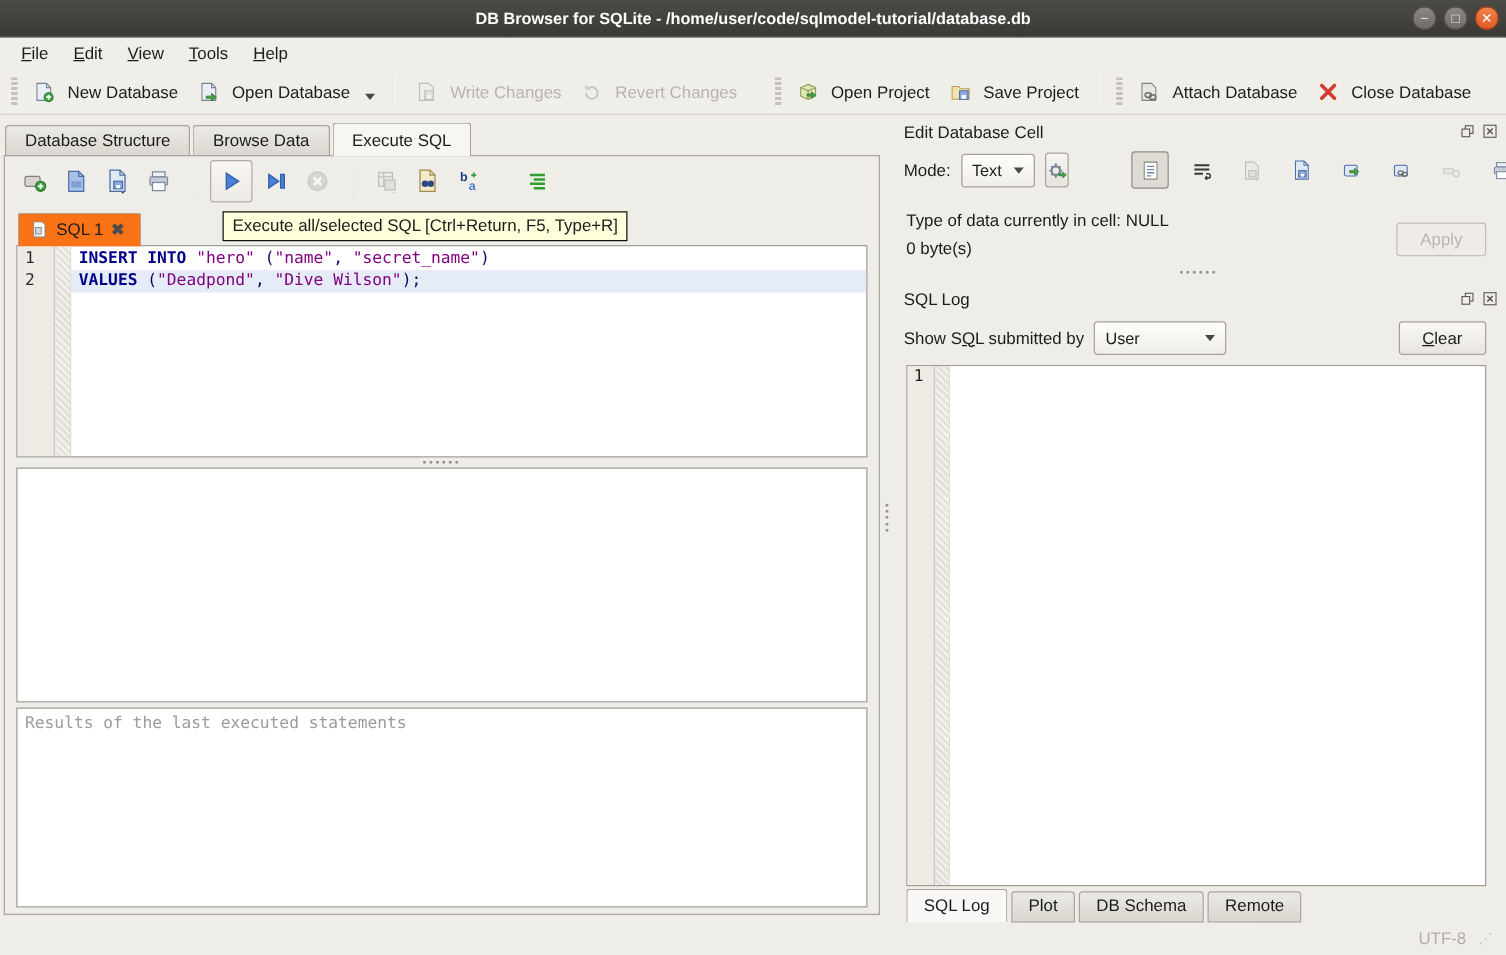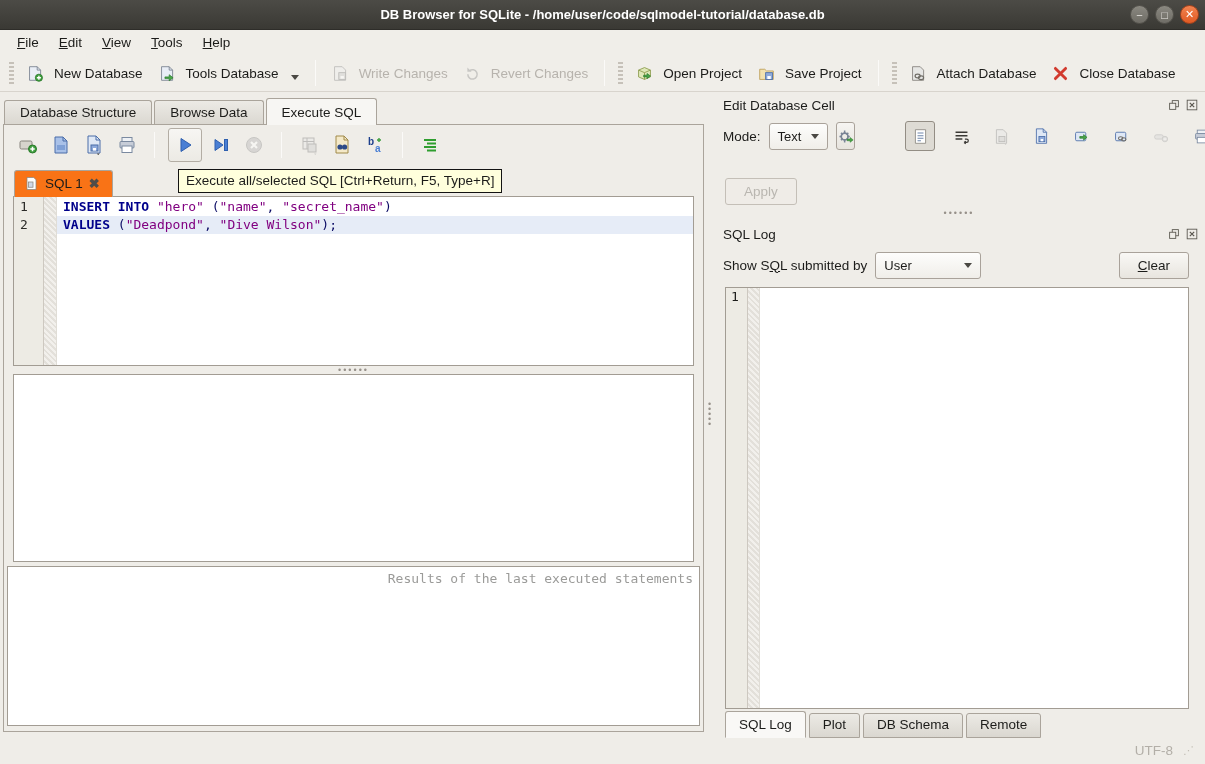--- a/index.html
+++ b/index.html
@@ -61,21 +61,21 @@
   .code-line.hl { background:#e6ecf7; }
   .gutter-line { height:18px; line-height:18px; }
   .tok-kw { color:#00008b; font-weight:bold; }
   .tok-str { color:#800080; }
   .tok-p { color:#0a0a64; }
 
   .hsplit { height:8px; display:flex; align-items:center; justify-content:center; flex:none; }
   .hsplit .dots { letter-spacing:2px; color:#97918a; font-size:9px; line-height:4px; }
 
   .grid-pane { height:188px; margin:0 9px; border:1px solid #a29c93; background:#fff; flex:none; }
-  .results-pane { flex:1; margin:0 3px 5px; border:1px solid #a29c93; background:#fff; font-family:"DejaVu Sans Mono",monospace; font-size:13px; color:#9b9b99; padding:4px 6px;text-align:right; }
+  .results-pane { flex:1; margin:0 9px 5px; border:1px solid #a29c93; background:#fff; font-family:"DejaVu Sans Mono",monospace; font-size:13px; color:#9b9b99; padding:4px 6px; }
 
   .vsplit { width:7px; display:flex; align-items:center; justify-content:center; }
   .vsplit .dots { color:#97918a; font-size:9px; line-height:5px; text-align:center; }
 
   
   .dock-header { height:24px; display:flex; align-items:center; padding:2px 6px 0 10px; flex:none; }
   .dock-title { font-size:13.5px; flex:1; }
   .dock-icons { display:flex; gap:4px; }
   .dicon { width:14px; height:14px; }
 
@@ -149,21 +149,21 @@
           <path d="M14 12.6v4.8M11.6 15h4.8" stroke="#fff" stroke-width="1.6"></path>
         </svg>
       <span>New Database</span>
     </div>
     <div class="tbtn">
       <svg class="icon16" viewBox="0 0 20 20">
           <path d="M3 2h9l4 4v12H3z" fill="#e9eef6" stroke="#76808e"></path>
           <path d="M12 2v4h4" fill="none" stroke="#76808e"></path>
           <path d="M7 14h5v-2.6l4.6 3.6-4.6 3.6V16H7z" fill="#49a549" stroke="#2a7a2a" stroke-width=".8"></path>
         </svg>
-      <span>Tools Database</span>
+      <span>Open Database</span>
       <span class="drop-caret"></span>
     </div>
     <div class="tsep"></div>
     <div class="tbtn disabled">
       <svg class="icon16" viewBox="0 0 20 20">
           <path d="M3 2h9l4 4v12H3z" fill="#e9eef6" stroke="#76808e"></path>
           <rect x="8" y="9" width="8" height="8" fill="#c7cdd8" stroke="#76808e"></rect>
           <rect x="10" y="13" width="4" height="3" fill="#fff"></rect>
         </svg>
       <span>Write Changes</span>
@@ -426,20 +426,24 @@
                 <rect x="5" y="2.5" width="10" height="4" fill="#eef1f5" stroke="#7b8aa0"></rect>
                 <rect x="3" y="6.5" width="14" height="6.5" rx="1" fill="#c7cdd8" stroke="#7b8aa0"></rect>
                 <rect x="5" y="11" width="10" height="6.5" fill="#fff" stroke="#7b8aa0"></rect>
               </svg>
           </div>
         </div>
       </div>
 
 
       <div class="cell-info-row">
+        <div class="cell-info-text">
+          <div>Type of data currently in cell: NULL</div>
+          <div>0 byte(s)</div>
+        </div>
         <span class="btn disabled no-u" style="align-self:flex-start;margin-top:12px">Apply</span>
       </div>
 
       <div class="hsplit" style="height:16px">
           <span class="dots">••••••</span>
         </div>
 
       <div class="dock-header">
         <span class="dock-title">SQL Log</span>
         <div class="dock-icons">

